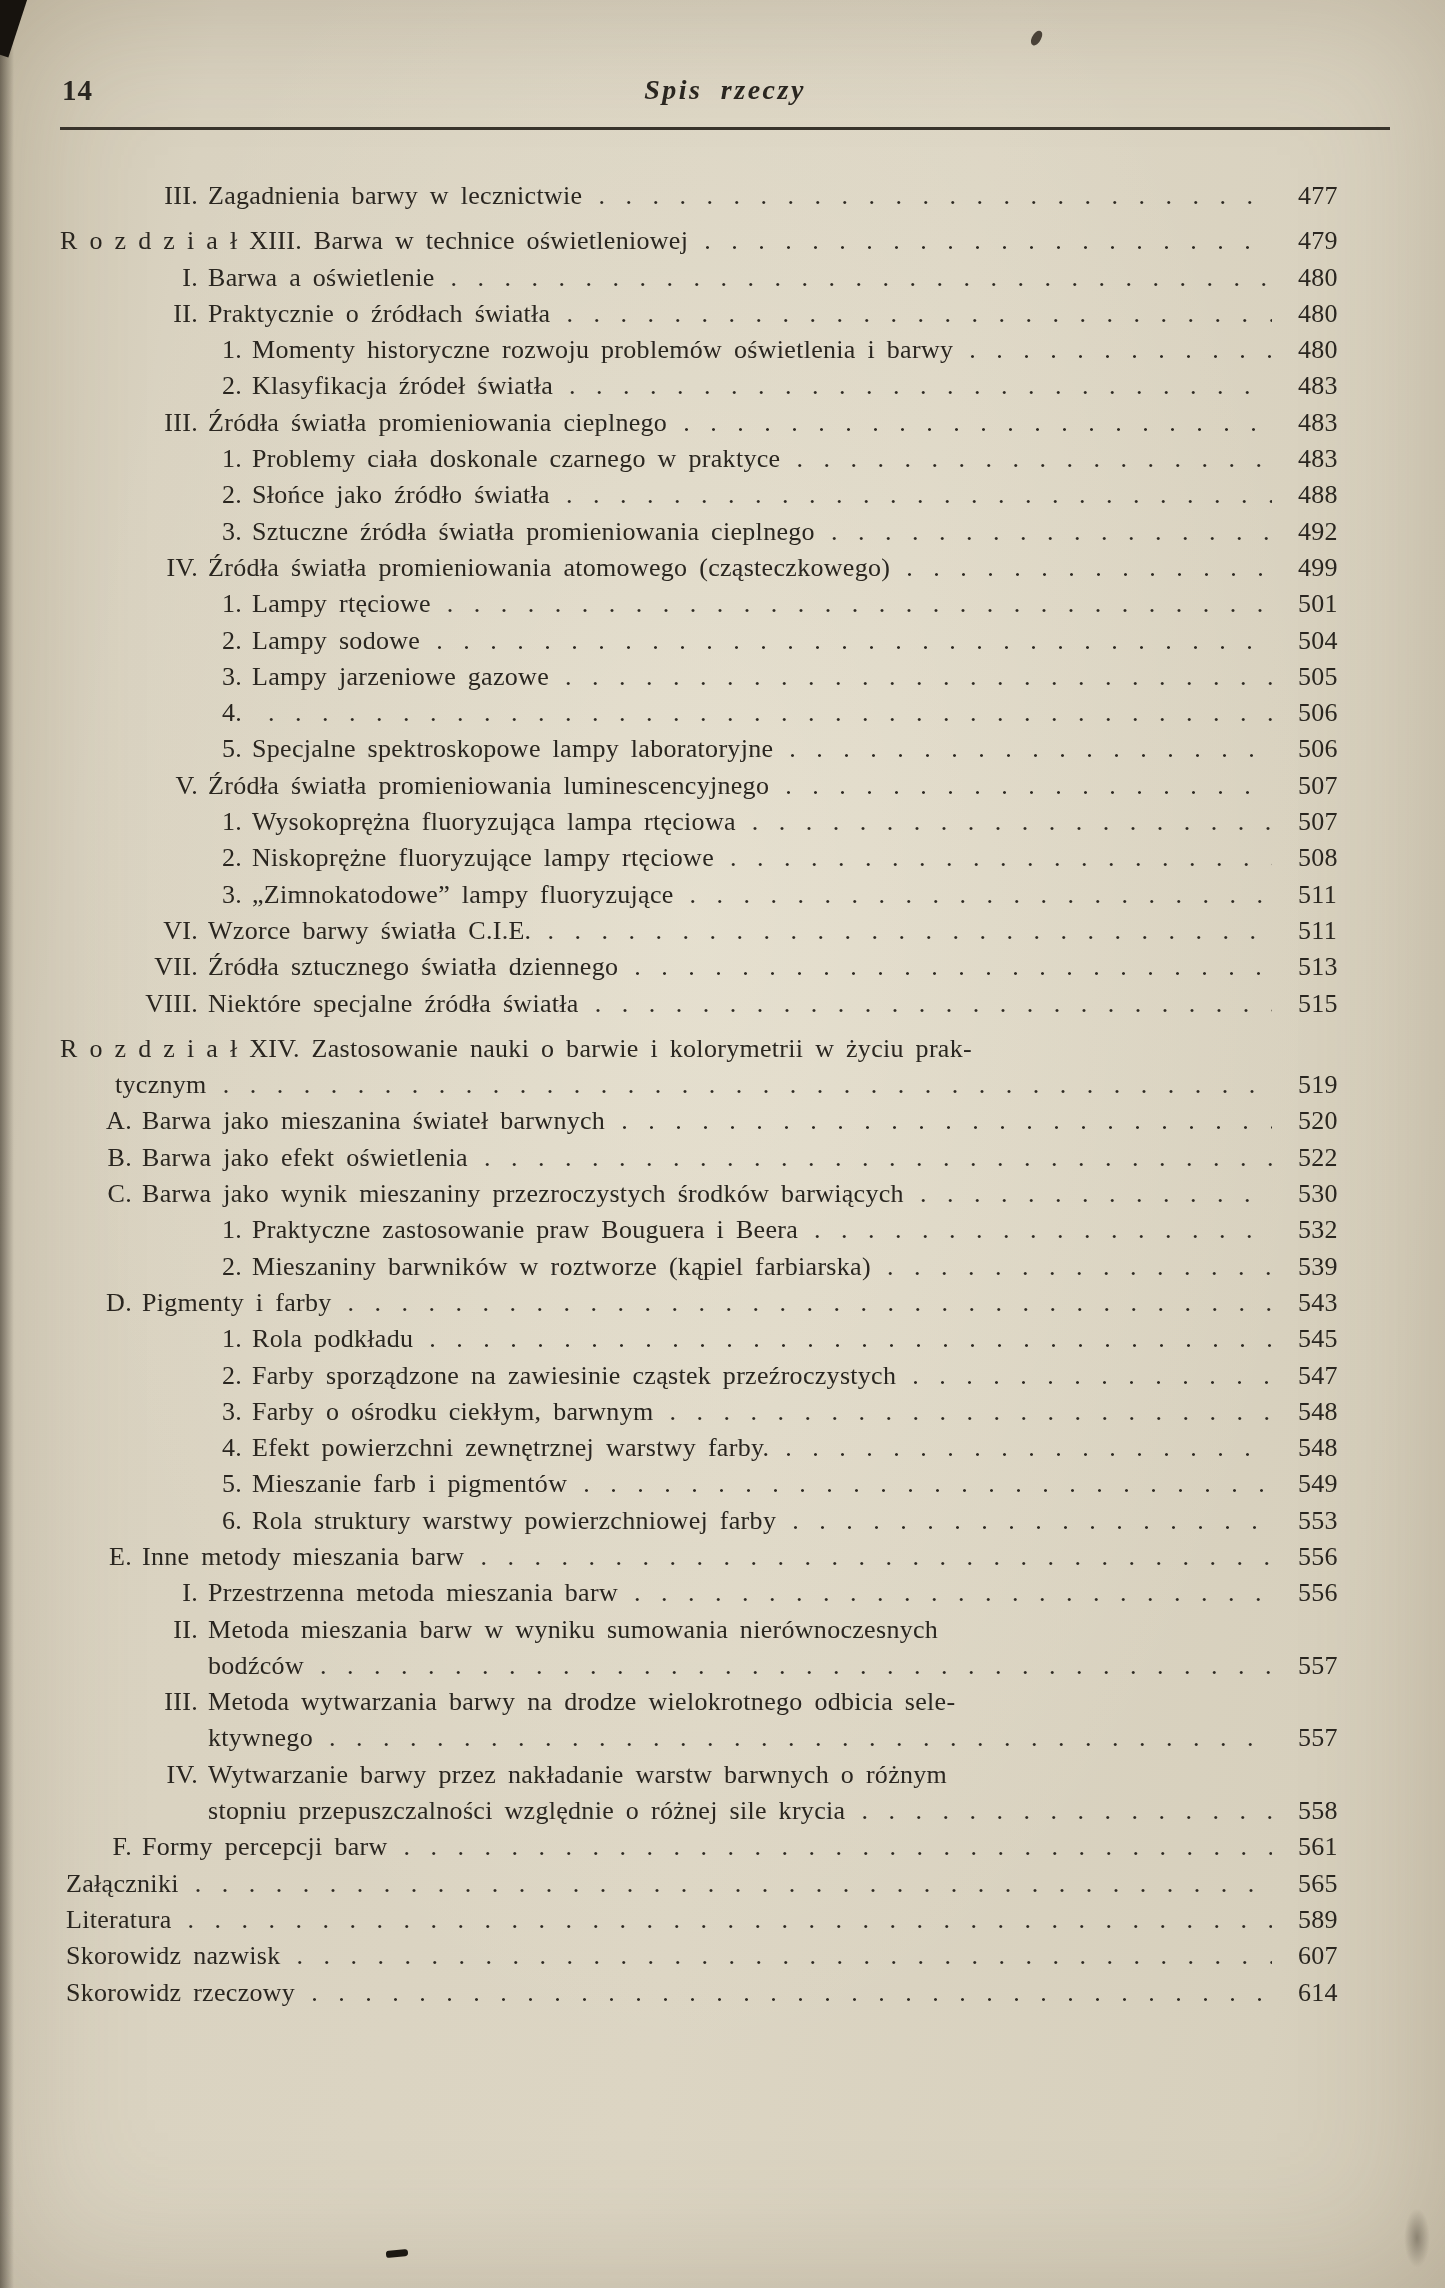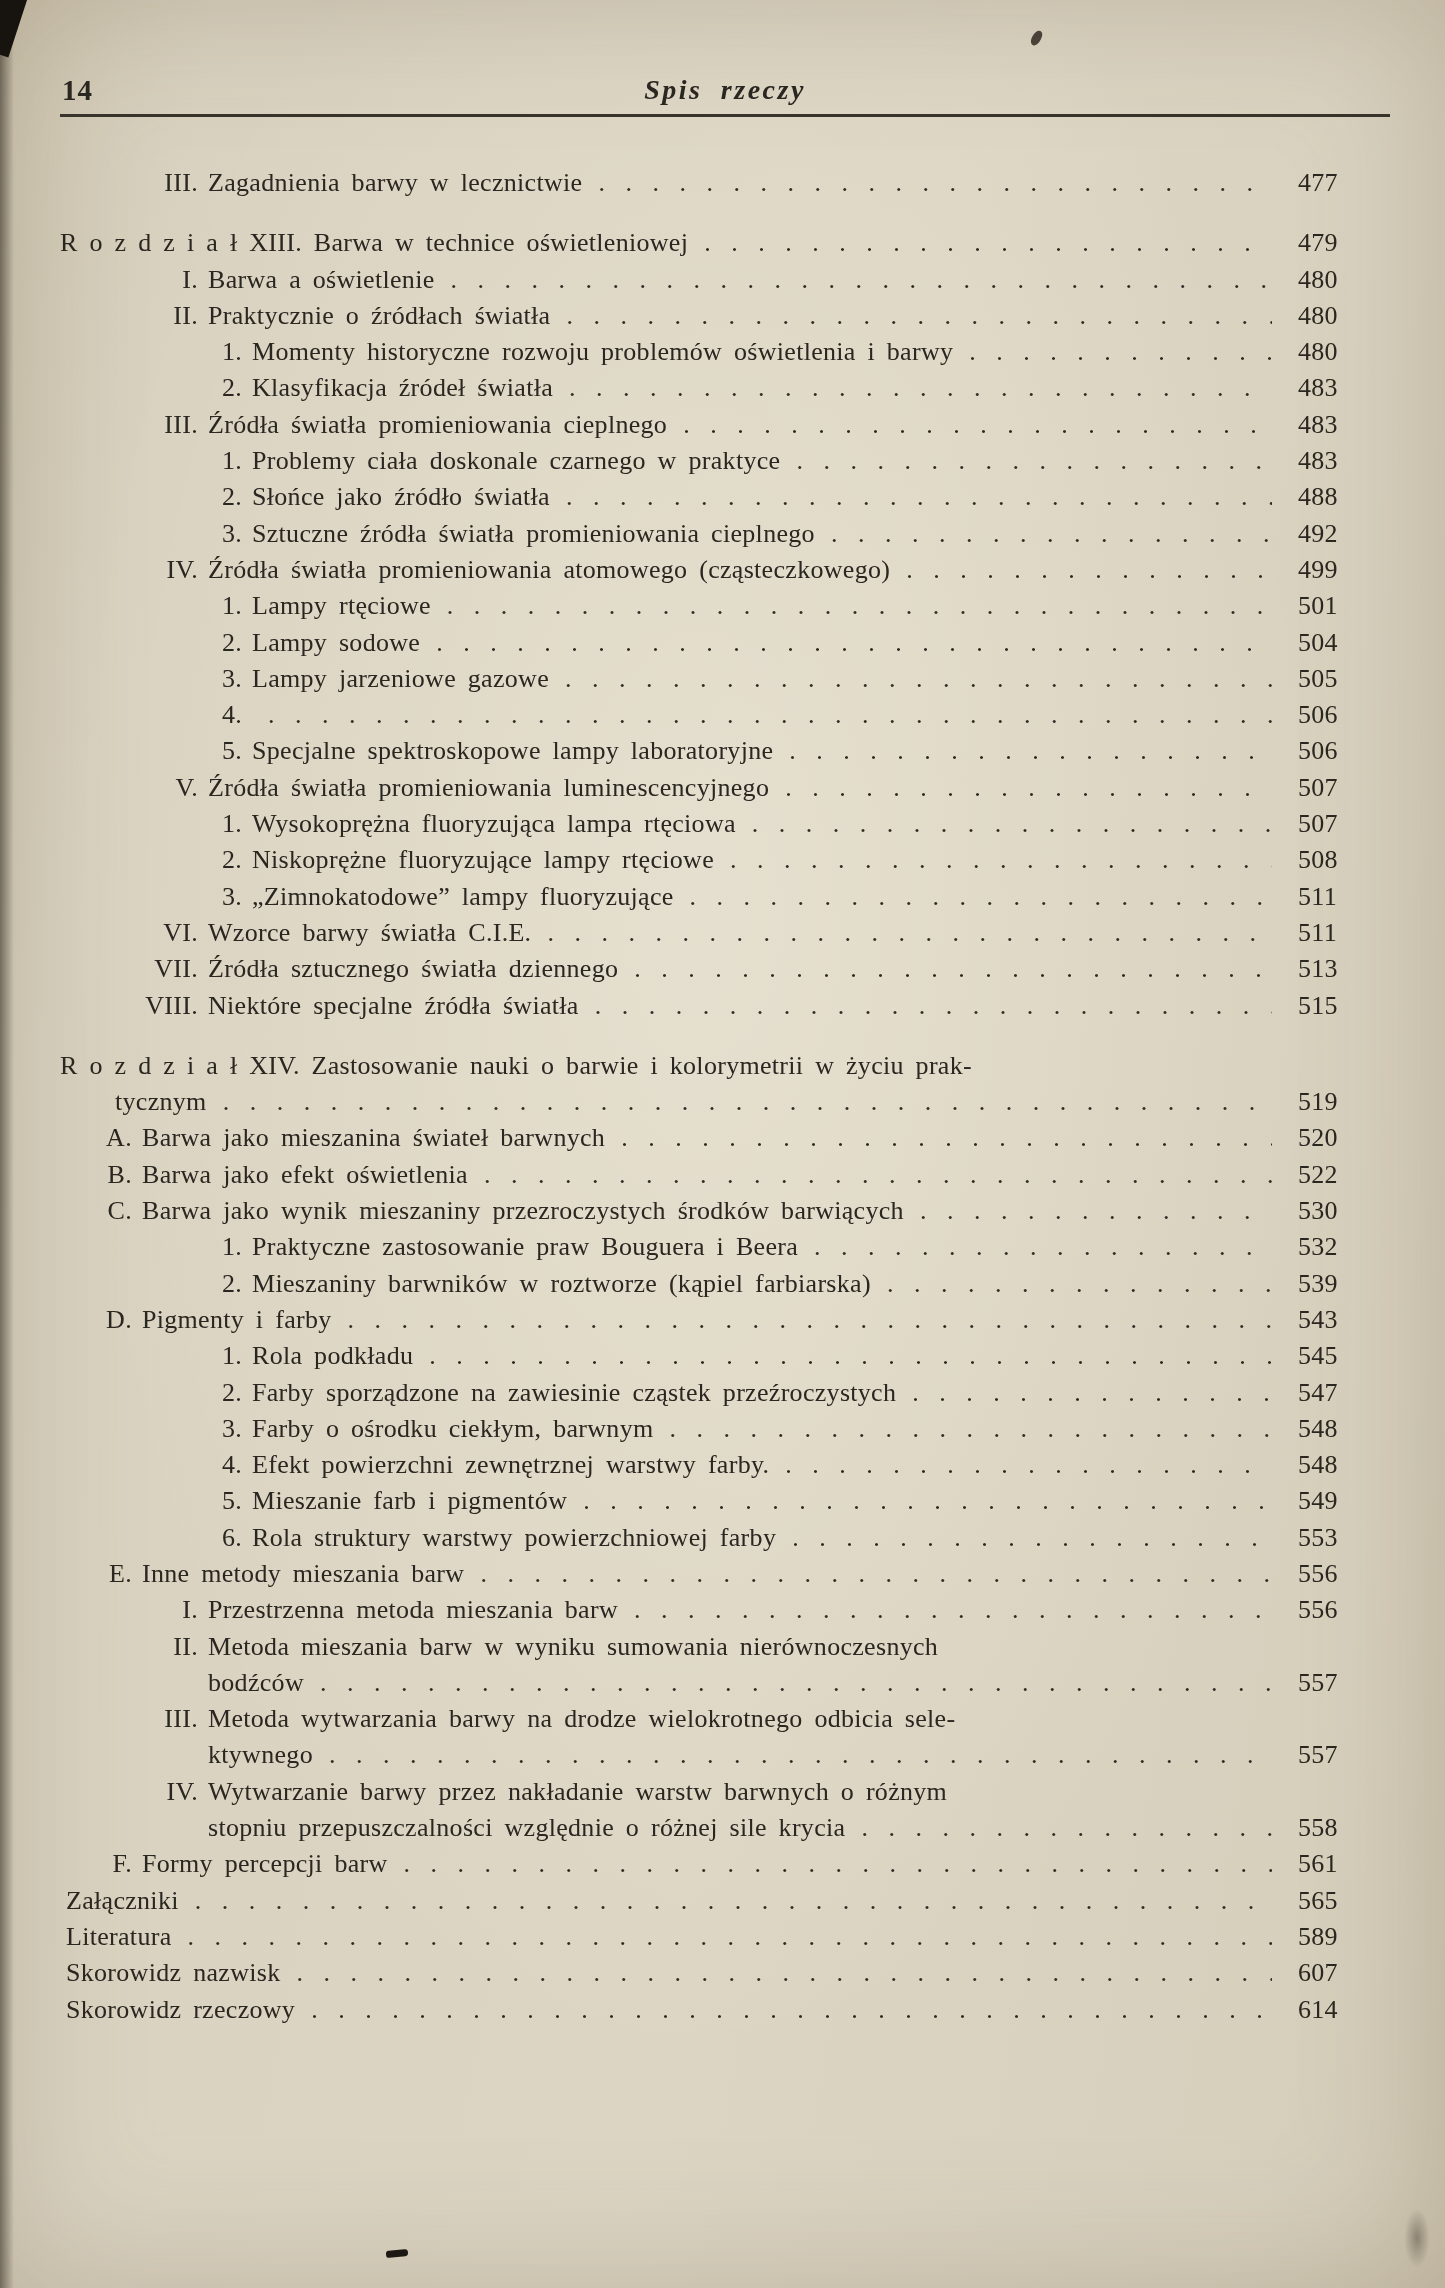--- a/index.html
+++ b/index.html
@@ -44,21 +44,21 @@
     background: radial-gradient(ellipse at center, rgba(70,62,50,0.45), rgba(70,62,50,0) 70%);
   }
   
   .content {
     position: relative;
     padding: 0 55px 0 60px;
   }
   .header {
     position: relative;
     margin-top: 74px;
-    padding-bottom: 4px;
+    padding-bottom: 17px;
     border-bottom: 3px solid #38332b;
     height: 36px;
   }
   .page-number {
     position: absolute; left: 2px; top: 0;
     font-size: 29px; font-weight: bold; letter-spacing: 1px;
   }
   .header-title {
     text-align: center;
     font-size: 28px; font-weight: bold;
@@ -72,21 +72,21 @@
     letter-spacing: 0.3px;
   }
   .entry { }
   .row {
     display: flex;
     align-items: baseline;
     padding-right: 28px;
   }
   .text { white-space: nowrap; }
   .num-col { text-align: right; margin-right: 10px; }
-  .lvl-chapter { margin-top: 24px; }
+  .lvl-chapter { margin-top: 9px; }
   .lvl-chapter .row.cont { padding-left: 55px; }
   .lvl-roman  .row { padding-left: 58px; }
   .lvl-roman  .num-col { flex: 0 0 80px; }
   .lvl-arabic .row { padding-left: 150px; }
   .lvl-arabic .num-col { flex: 0 0 32px; }
   .lvl-letter .row { padding-left: 42px; }
   .lvl-letter .num-col { flex: 0 0 30px; }
   .lvl-plain  .row { padding-left: 6px; }
   .dots {
     flex: 1 1 auto;

